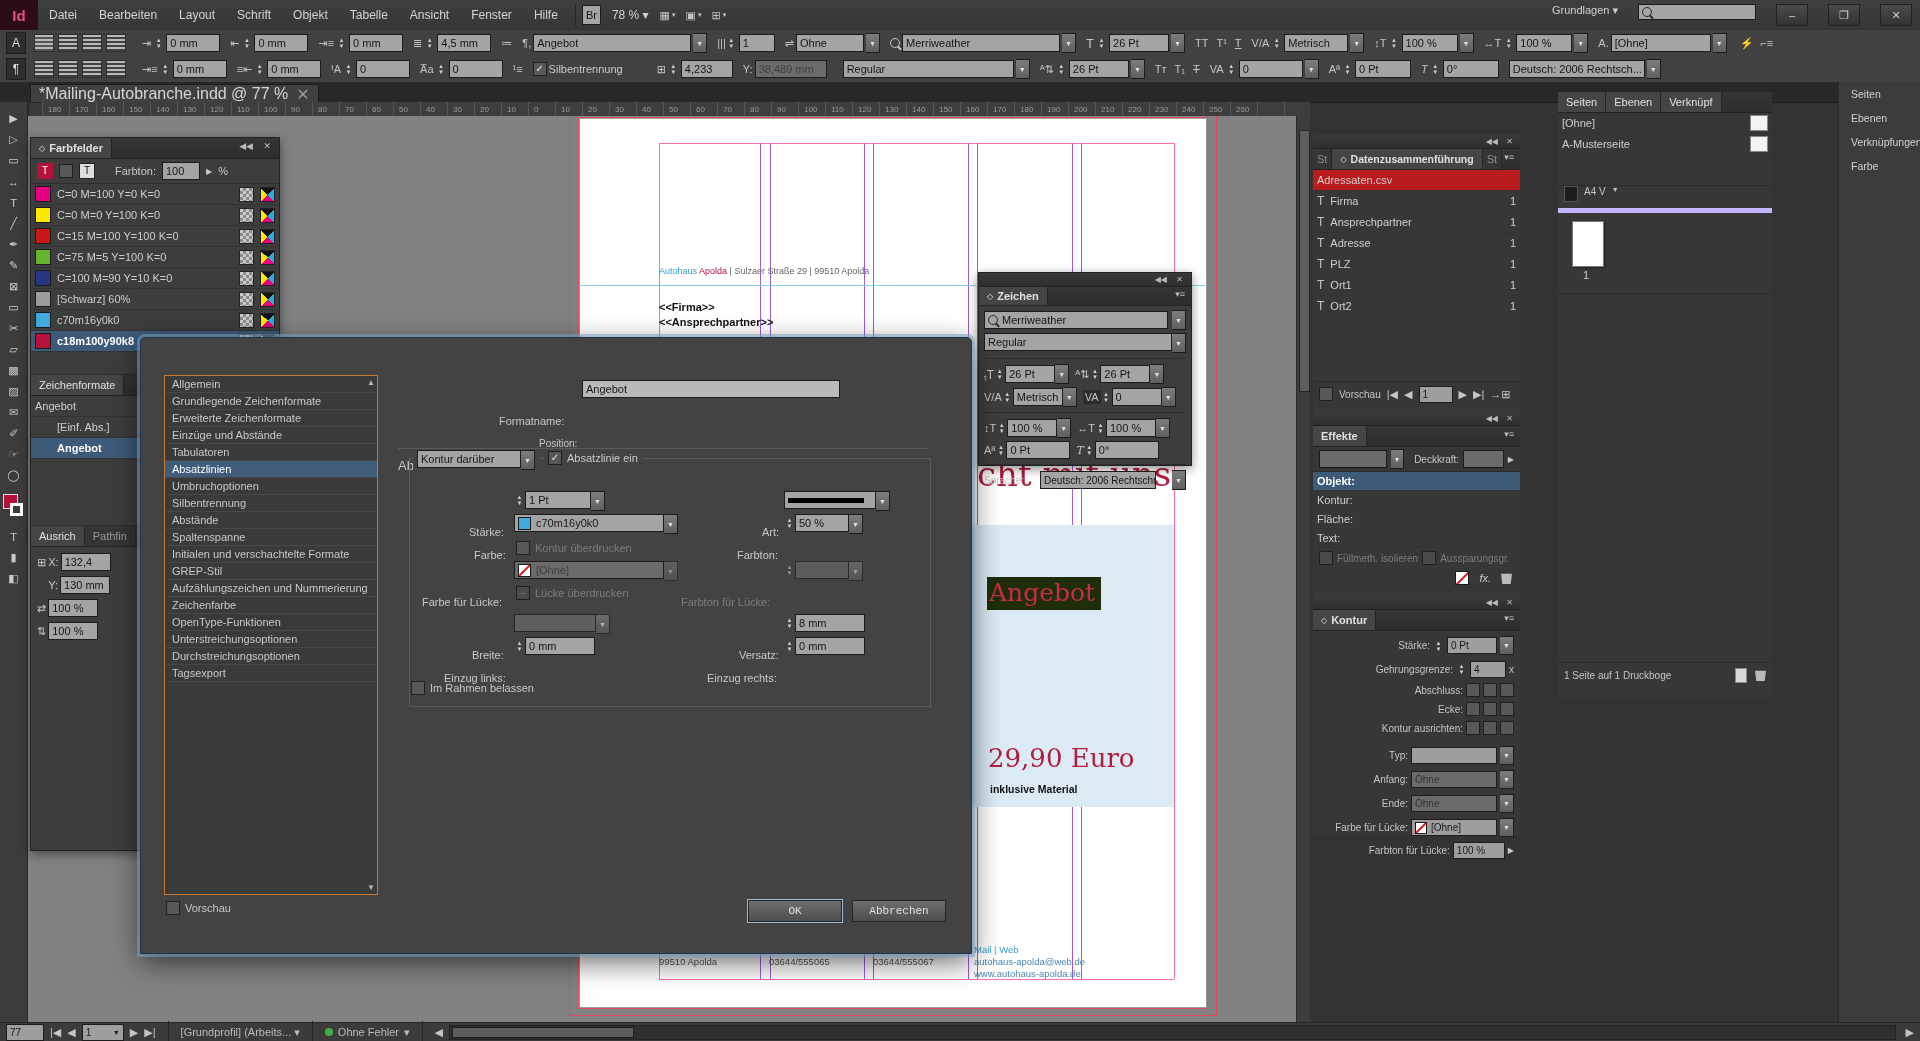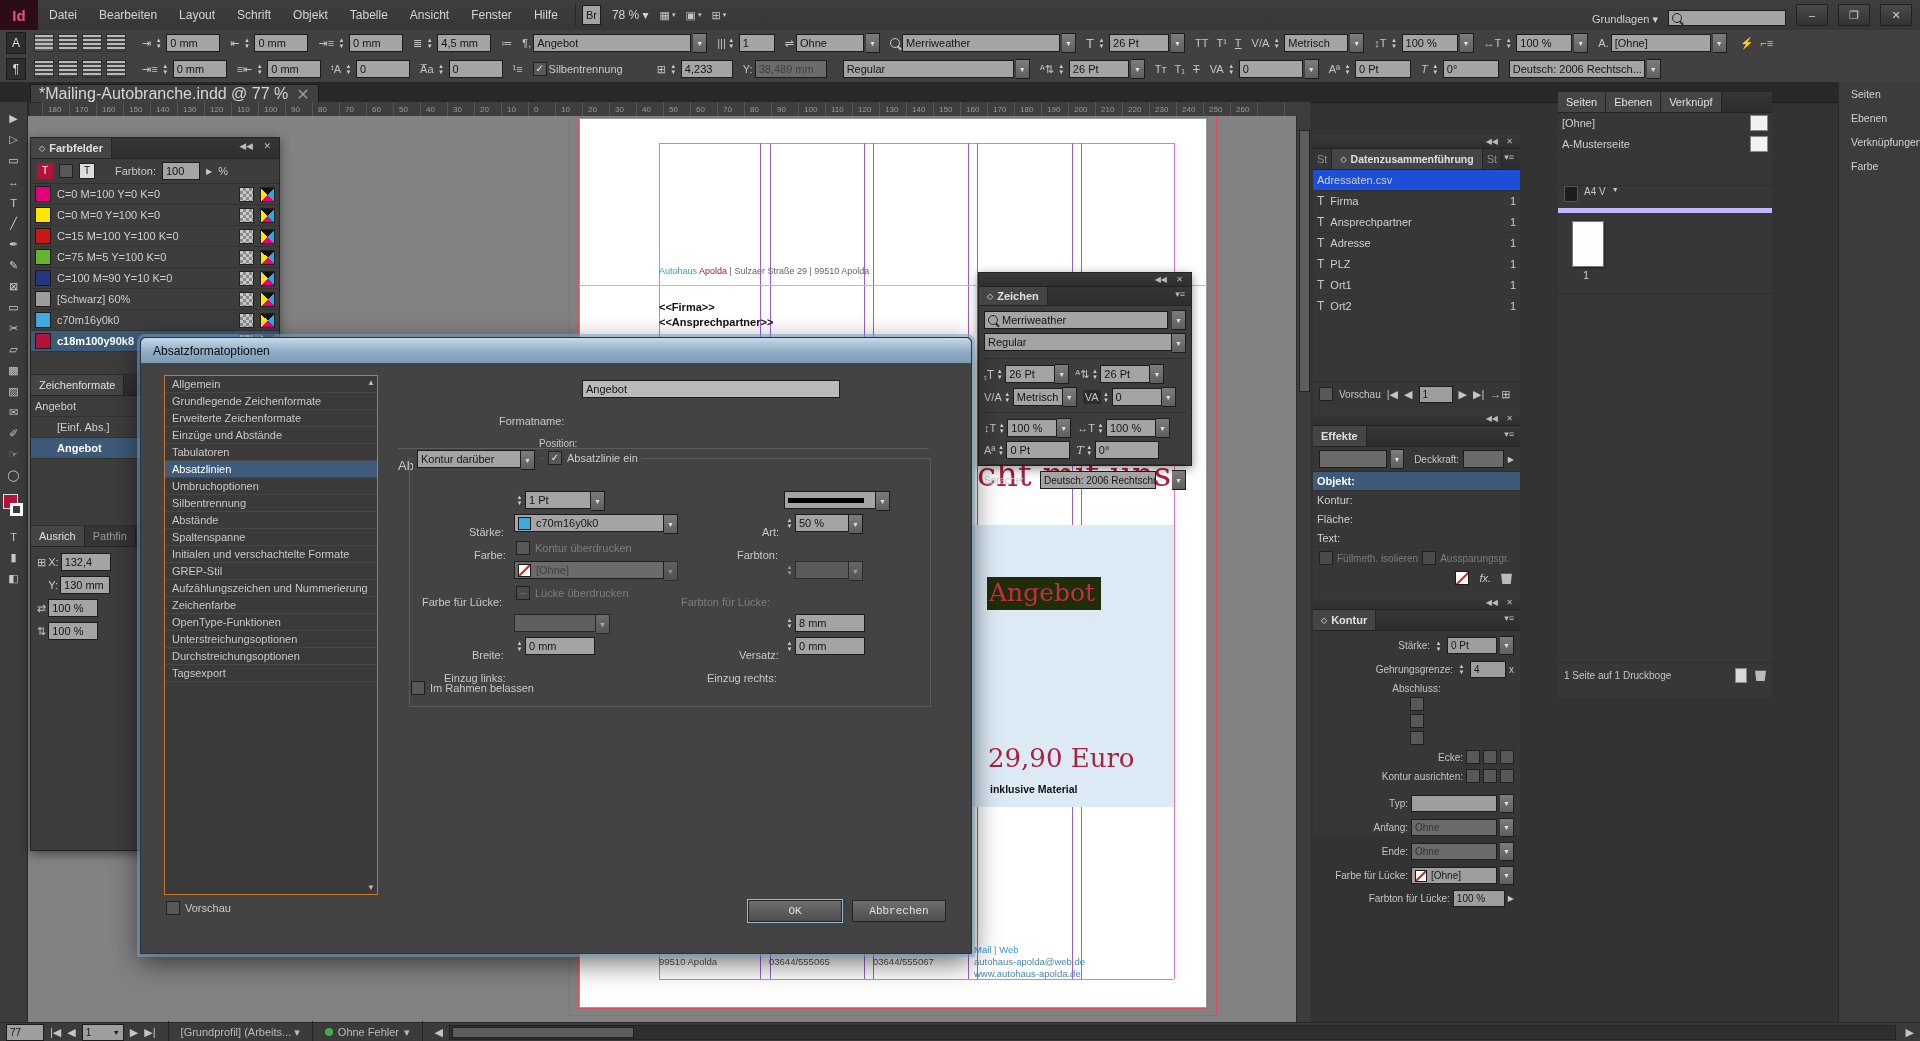--- a/index.html
+++ b/index.html
@@ -140,21 +140,21 @@
       <span style="font-size:7px;">▾</span>
     </span>
   <span class="grp">
       <span class="icn">▣</span>
       <span style="font-size:7px;">▾</span>
     </span>
   <span class="grp">
       <span class="icn">⊞</span>
       <span style="font-size:7px;">▾</span>
     </span>
-  <div style="margin-left:auto;display:flex;align-items:flex-end;gap:10px;padding-right:8px;">
+  <div style="margin-left:auto;display:flex;align-items:flex-start;gap:20px;padding-right:8px;">
     <span style="color:#d0d0d0;"><span>Grundlagen</span> ▾</span>
     <span class="fld" style="width:110px;height:14px;gap:4px;">
         <span class="mag"></span>
       </span>
     <span class="winbtn">–</span>
     <span class="winbtn">❐</span>
     <span class="winbtn">✕</span>
   </div>
 </div>
 
@@ -606,21 +606,20 @@
     <span></span>
     <span class="grp">
         <span class="icn">⇅</span>
       <span class="fld" style="width:42px;">100 %</span>
       </span>
     <span></span>
   </div>
 </div>
 
 <div id="dialog" class="abs">
-  <div id="dlg-title">Absatzformatoptionen</div>
   <div id="dlg-list">
     <div>
 
     <div class="dlg-li">Allgemein</div>
         <div class="dlg-li">Grundlegende Zeichenformate</div>
         <div class="dlg-li">Erweiterte Zeichenformate</div>
         <div class="dlg-li">Einzüge und Abstände</div>
         <div class="dlg-li">Tabulatoren</div>
         <div class="dlg-li sel">Absatzlinien</div>
         <div class="dlg-li">Umbruchoptionen</div>
@@ -842,21 +841,21 @@
     </div>
   <div class="phead">
     <div class="ptab" style="background:#353535;color:#8f8f8f;padding:0 4px;">St</div>
     <div class="ptab">
         <span style="font-size:8px;">◇</span>
         <b style="font-size:10.5px;">Datenzusammenführung</b>
       </div>
     <div class="ptab" style="background:#353535;color:#8f8f8f;padding:0 4px;">St</div>
     <span class="mini" style="right:6px;">▾≡</span>
   </div>
-  <div class="row-item" style="background:#1d4ed8;">
+  <div class="row-item" style="background:#b91c1c;">
       <span>Adressaten.csv</span>
     </div>
   <div>
 
       <div class="row-item">
         <span class="icn" style="font-size:12px;">T</span>
         <span style="flex:1;">Firma</span>
         <span>1</span>
       </div>
 
@@ -965,21 +964,21 @@
       <span class="stp">▲<br>▼</span>
         <span class="tfld" style="width:42px;">0 Pt</span>
         <span class="dda" style="height:17px;">▼</span>
     </div>
     <div style="display:flex;align-items:center;justify-content:flex-end;gap:3px;">
       <span class="minilbl">Gehrungsgrenze:</span>
       <span class="stp">▲<br>▼</span>
         <span class="tfld" style="width:28px;">4</span>
       <span class="minilbl">x</span>
     </div>
-    <div style="display:flex;align-items:center;justify-content:flex-end;gap:3px;flex-direction:column;">
+    <div style="display:flex;align-items:center;justify-content:flex-end;gap:3px;">
       <span class="minilbl">Abschluss:</span>
       <span class="cbx"></span>
         <span class="cbx"></span>
         <span class="cbx"></span>
     </div>
     <div style="display:flex;align-items:center;justify-content:flex-end;gap:3px;">
       <span class="minilbl">Ecke:</span>
       <span class="cbx"></span>
         <span class="cbx"></span>
         <span class="cbx"></span>

